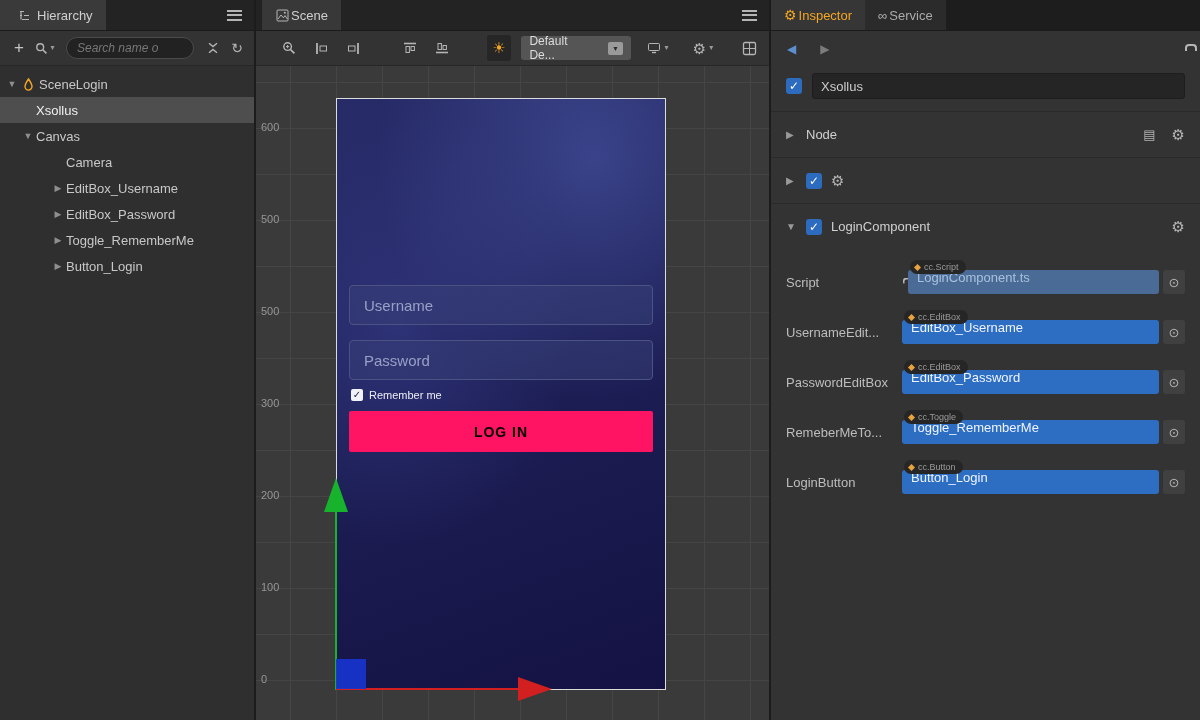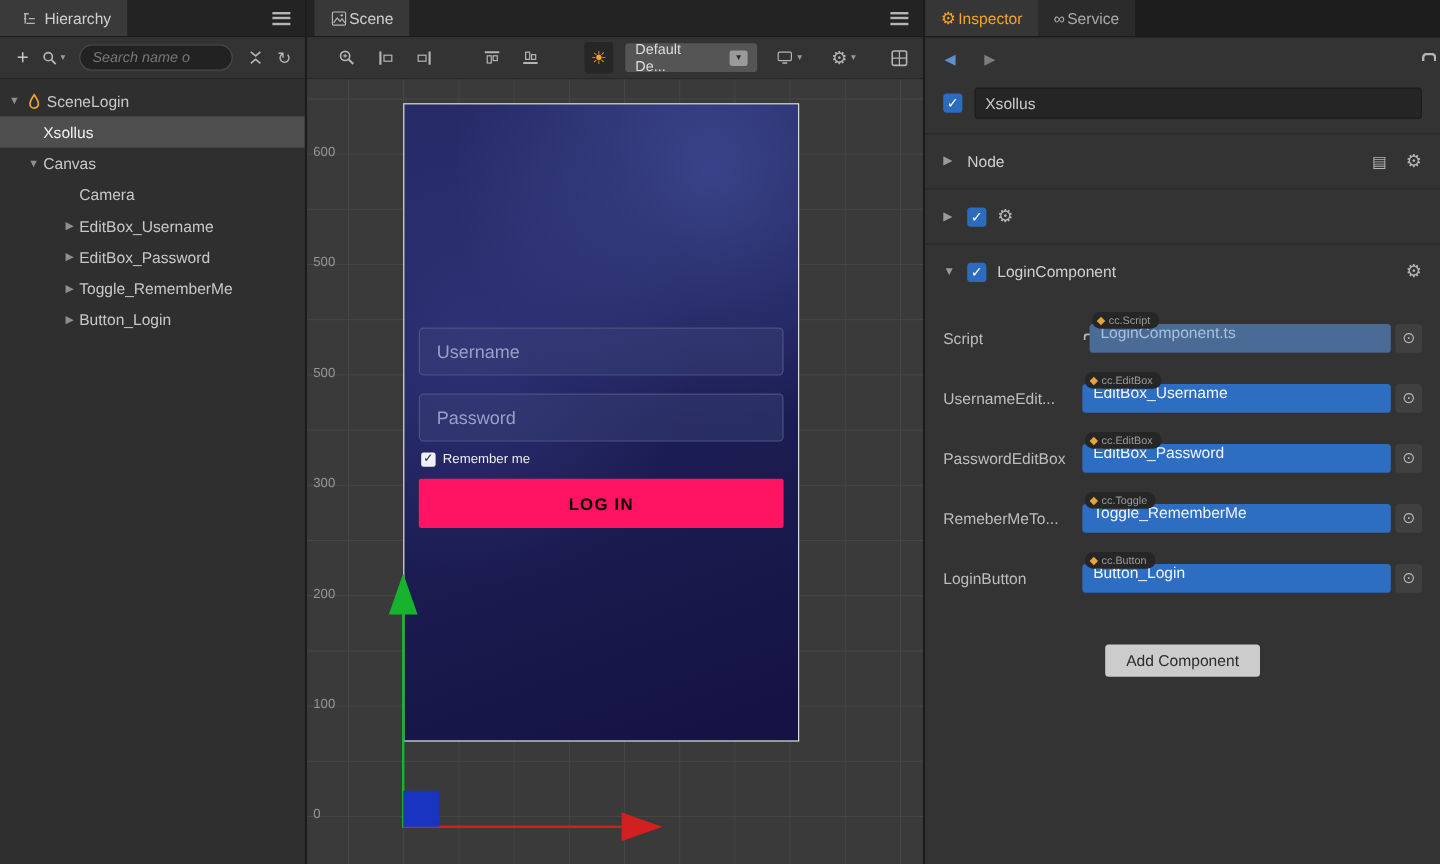--- a/index.html
+++ b/index.html
@@ -38,21 +38,21 @@
   .trow .ticon{width:16px;display:inline-flex;justify-content:center;margin-right:3px;flex:none}
   .tlabel{white-space:nowrap}
 
   
   .dd{height:24px;background:#555;border-radius:3px;display:flex;align-items:center;justify-content:space-between;padding:0 8px;gap:12px;color:#ddd;font-size:12px;width:114px;cursor:default}
   .orange-btn{width:26px;height:26px;background:#262626;border-radius:3px;display:inline-flex;align-items:center;justify-content:center;color:#f5a623;font-size:15px}
   .grid-area{position:relative;flex:1;background:#3a3a3a;overflow:hidden;
     background-image:linear-gradient(to right,#454545 1px,transparent 1px),linear-gradient(to bottom,#454545 1px,transparent 1px);
     background-size:46px 46px;background-position:34px 16px}
   .ruler{position:absolute;left:5px;color:#969696;font-size:11px;z-index:3}
-  .game-canvas{position:absolute;left:80px;top:20px;width:330px;height:532px;border:1px solid #dcdcdc;z-index:1;
+  .game-canvas{position:absolute;left:80px;top:32px;width:330px;height:592px;border:1px solid #dcdcdc;z-index:1;
     background:
       radial-gradient(120% 75% at 78% 10%,rgba(95,115,205,.38),transparent 55%),
       radial-gradient(95% 65% at 18% 38%,rgba(75,85,180,.32),transparent 58%),
       linear-gradient(160deg,#272b67 0%,#1e2057 42%,#141243 100%)}
   .gfield{position:absolute;left:12px;width:304px;height:40px;background:rgba(58,66,120,.45);border:1px solid #4b5382;border-radius:4px;display:flex;align-items:center;padding-left:14px;color:#98a0c6;font-size:15px}
   .gf-user{top:186px}
   .gf-pass{top:241px}
   .gremember{position:absolute;left:14px;top:290px;display:flex;align-items:center;gap:6px;color:#eceef6;font-size:11px}
   .gcheck{width:12px;height:12px;background:#f1f2f8;border-radius:2px;color:#20243f;font-size:10px;line-height:12px;text-align:center;flex:none}
   .glogin{position:absolute;left:12px;top:312px;width:304px;height:41px;background:#ff1464;border-radius:2px;color:#000000;font-weight:bold;font-size:14px;letter-spacing:1px;display:flex;align-items:center;justify-content:center;cursor:pointer}
@@ -386,17 +386,14 @@
             <span>cc.Button</span>
           </div>
           <div class="ref-field">
             <span>Button_Login</span>
           </div>
         </div>
         <span class="ref-btn">⊙</span>
       </div>
     </div>
 
-    <div class="addc-row">
-      <button class="add-btn">Add Component</button>
-    </div>
   </div>
 </div>
 
 </body></html>

